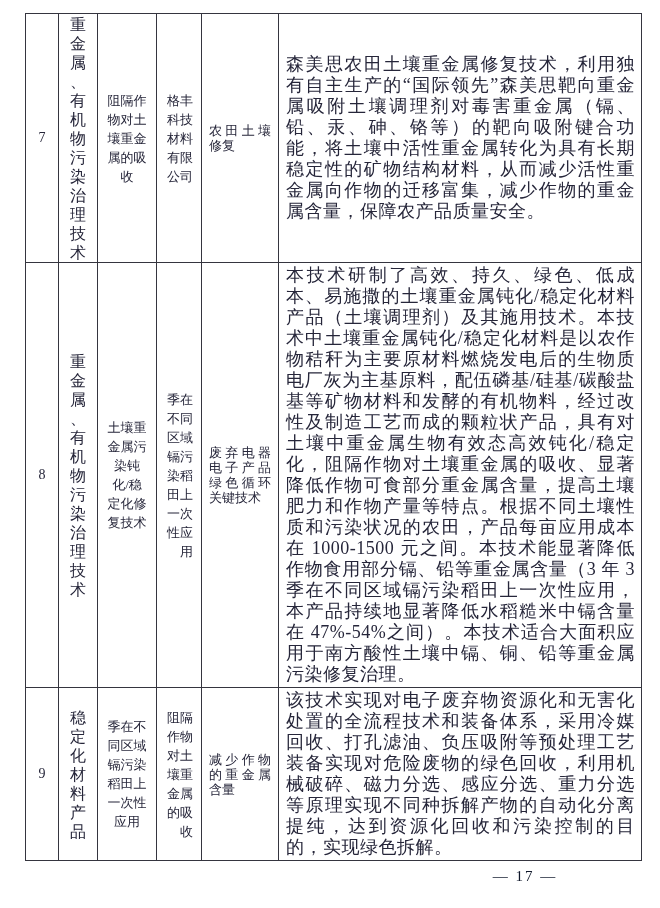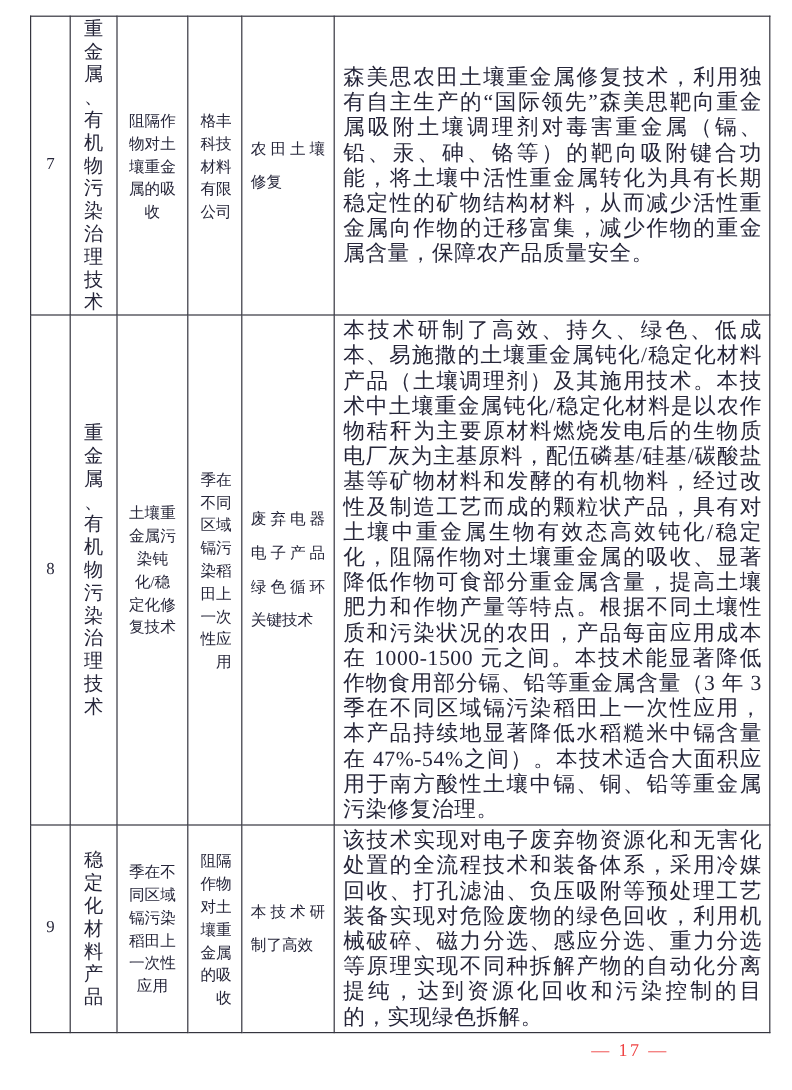--- a/index.html
+++ b/index.html
@@ -67,21 +67,21 @@
     margin: 0 auto;
     font-size: 13px;
     line-height: 19px;
     text-align: right;
     overflow-wrap: anywhere;
   }
   .app-text {
     width: 62px;
     margin: 0 auto;
     font-size: 13px;
-    line-height: 28px;
+    line-height: 15px;
     text-align: justify;
     text-justify: inter-character;
     overflow-wrap: anywhere;
   }
   .desc-text {
     padding: 2px 6px 2px 7px;
     font-size: 18px;
     line-height: 21px;
     letter-spacing: 0.5px;
     text-align: justify;
@@ -89,21 +89,21 @@
     overflow-wrap: anywhere;
   }
   .page-number {
     position: absolute;
     top: 868px;
     left: 470px;
     width: 110px;
     text-align: center;
     font-size: 15px;
     letter-spacing: 2px;
-    color: #ef4444;
+    color: #0f172a;
   }
 </style>
 </head>
 <body>
 
 <div class="page">
   <table class="tech-table">
     <colgroup>
       <col style="width:33px">
       <col style="width:39px">
@@ -160,21 +160,21 @@
         <td>
           <div class="cat-text">稳定化材料产品</div>
         </td>
         <td>
           <div class="tech-text">季在不同区域镉污染稻田上一次性应用</div>
         </td>
         <td>
           <div class="company-text">阻隔作物对土壤重金属的吸收</div>
         </td>
         <td>
-          <div class="app-text">本技术研制了高效</div>
+          <div class="app-text">减少作物的重金属含量</div>
         </td>
         <td>
           <div class="desc-text">该技术实现对电子废弃物资源化和无害化处置的全流程技术和装备体系，采用冷媒回收、打孔滤油、负压吸附等预处理工艺装备实现对危险废物的绿色回收，利用机械破碎、磁力分选、感应分选、重力分选等原理实现不同种拆解产物的自动化分离提纯，达到资源化回收和污染控制的目的，实现绿色拆解。</div>
         </td>
       </tr>
     </tbody>
   </table>
 
   <div class="page-number">— 17 —</div>
 </div>

